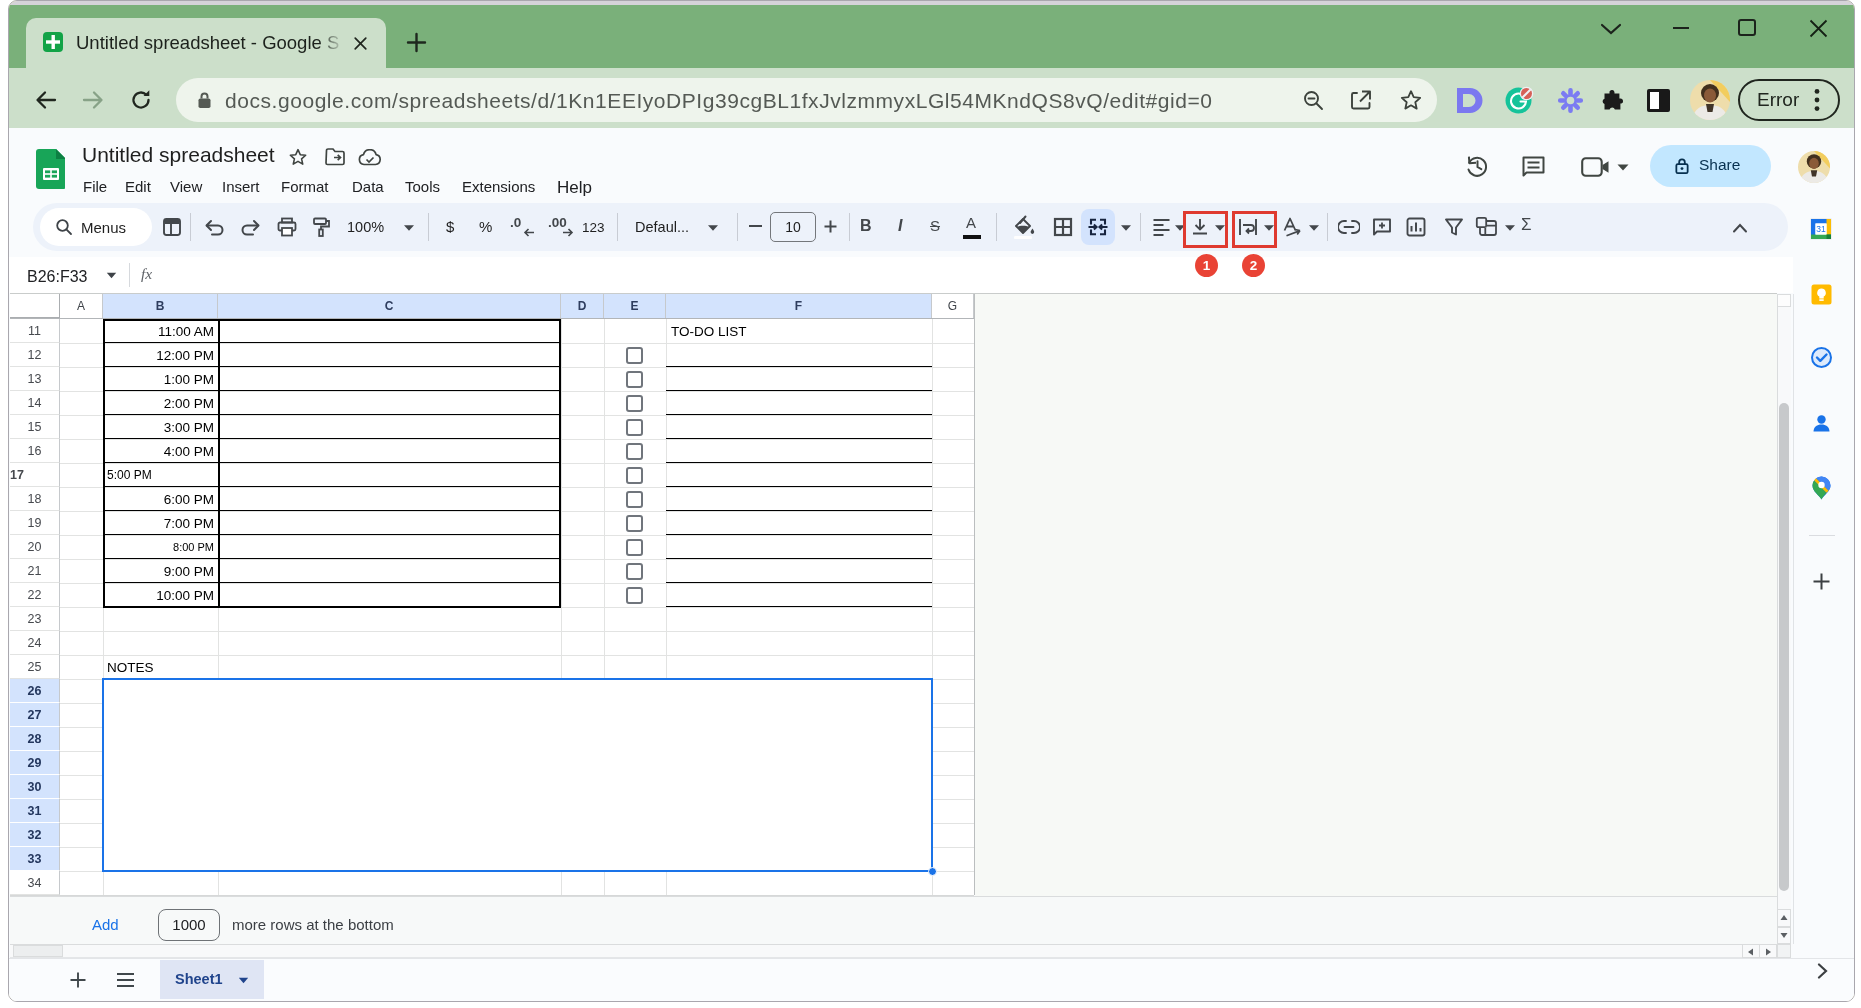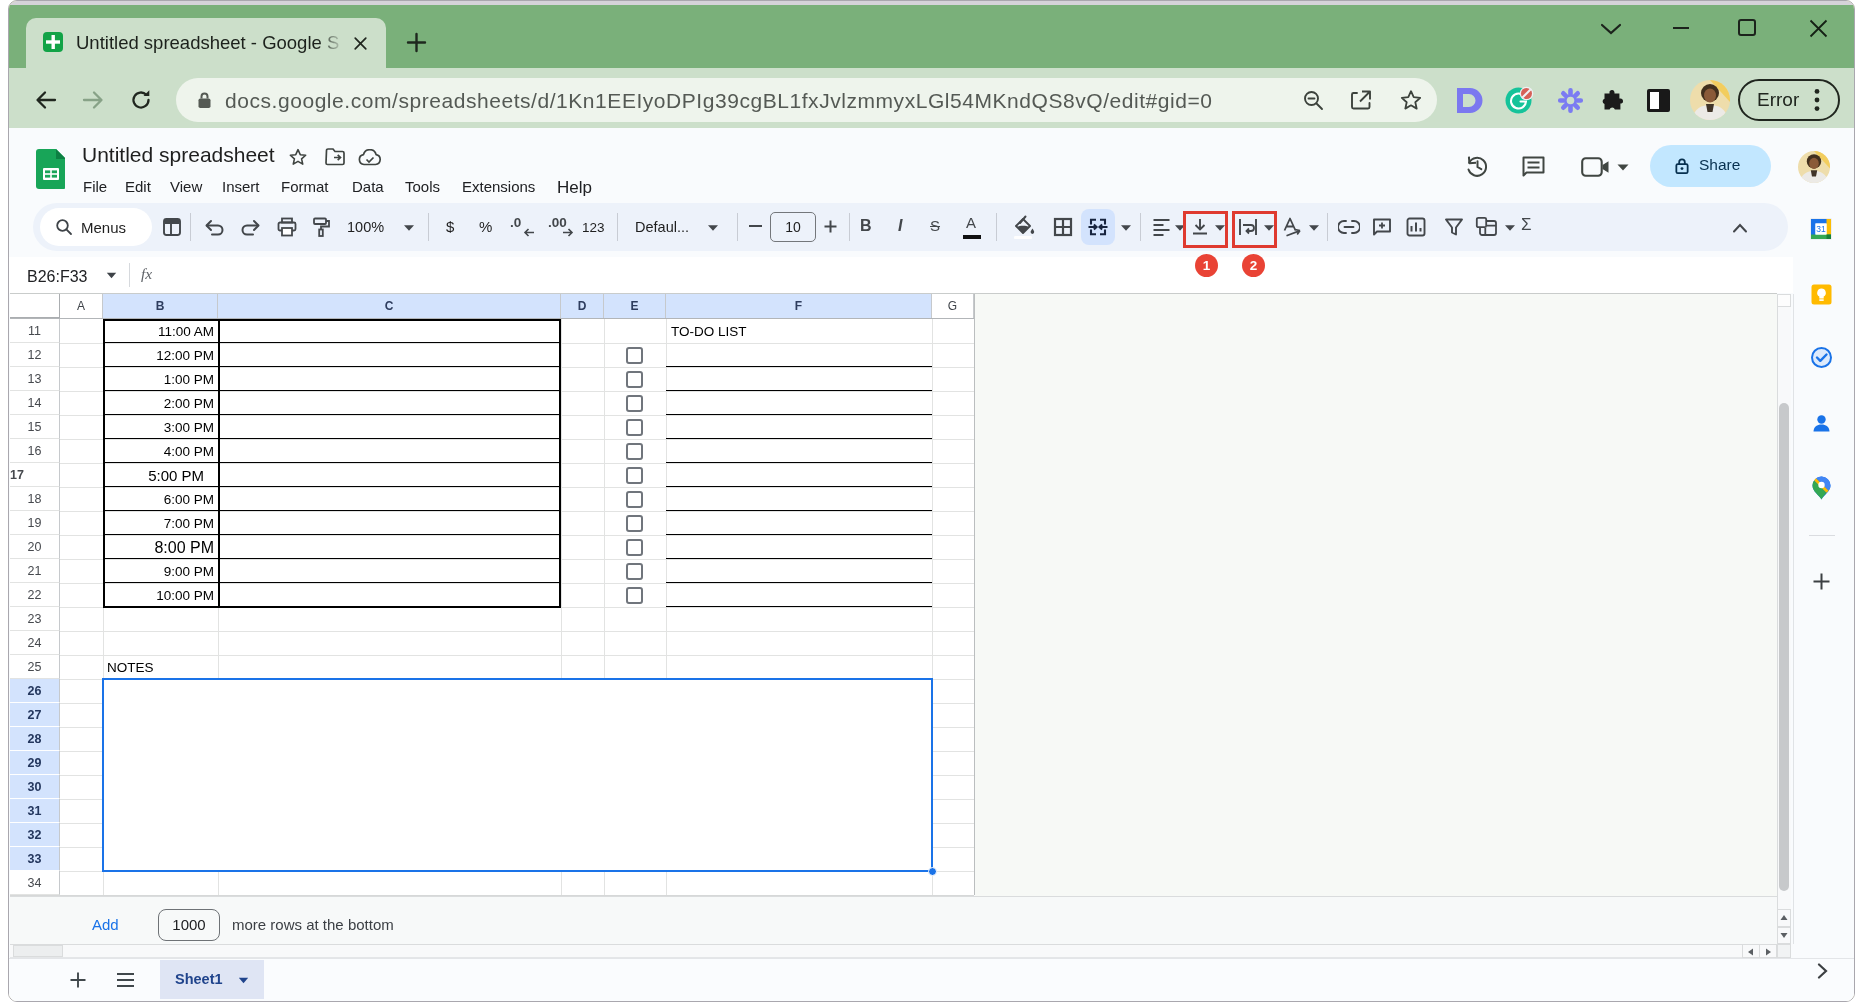--- a/index.html
+++ b/index.html
@@ -438,24 +438,24 @@
     <div class="ab" style="left:94px;top:509px;width:458px;height:1.2px;background:#000"></div>
     <div class="ab" style="left:94px;top:533px;width:458px;height:1.2px;background:#000"></div>
     <div class="ab" style="left:94px;top:557px;width:458px;height:1.2px;background:#000"></div>
     <div class="ab" style="left:94px;top:581px;width:458px;height:1.2px;background:#000"></div>
     <div class="ab" style="left:94px;top:318px;width:111px;height:24px;font-size:13.5px;color:#000;text-align:right;line-height:25px">11:00 AM</div>
     <div class="ab" style="left:94px;top:342px;width:111px;height:24px;font-size:13.5px;color:#000;text-align:right;line-height:25px">12:00 PM</div>
     <div class="ab" style="left:94px;top:366px;width:111px;height:24px;font-size:13.5px;color:#000;text-align:right;line-height:25px">1:00 PM</div>
     <div class="ab" style="left:94px;top:390px;width:111px;height:16px;font-size:13.5px;color:#000;text-align:right;line-height:25px">2:00 PM</div>
     <div class="ab" style="left:94px;top:414px;width:111px;height:24px;font-size:13.5px;color:#000;text-align:right;line-height:25px">3:00 PM</div>
     <div class="ab" style="left:94px;top:438px;width:111px;height:24px;font-size:13.5px;color:#000;text-align:right;line-height:25px">4:00 PM</div>
-    <div class="ab" style="left:84px;top:462px;width:111px;height:24px;font-size:15px;color:#000;text-align:right;line-height:25px">5:00 PM</div>
+    <div class="ab" style="left:98px;top:462px;width:111px;height:24px;font-size:12px;color:#000;line-height:25px">5:00 PM</div>
     <div class="ab" style="left:94px;top:486px;width:111px;height:24px;font-size:13.5px;color:#000;text-align:right;line-height:25px">6:00 PM</div>
     <div class="ab" style="left:94px;top:510px;width:111px;height:24px;font-size:13.5px;color:#000;text-align:right;line-height:25px">7:00 PM</div>
-    <div class="ab" style="left:94px;top:534px;width:111px;height:16px;font-size:16px;color:#000;text-align:right;line-height:25px">8:00 PM</div>
+    <div class="ab" style="left:94px;top:534px;width:111px;height:16px;font-size:11px;color:#000;text-align:right;line-height:25px">8:00 PM</div>
     <div class="ab" style="left:94px;top:558px;width:111px;height:24px;font-size:13.5px;color:#000;text-align:right;line-height:25px">9:00 PM</div>
     <div class="ab" style="left:94px;top:582px;width:111px;height:24px;font-size:13.5px;color:#000;text-align:right;line-height:25px">10:00 PM</div>
     <div class="ab" style="left:662px;top:318px;font-size:13.5px;color:#000;line-height:25px">TO-DO LIST</div>
     <div class="ab" style="left:98px;top:654px;font-size:13.5px;color:#000;line-height:25px">NOTES</div>
     <div class="ab" style="left:94px;top:677px;width:829px;height:1.4px;background:#000"></div>
     <div class="ab" style="left:95px;top:679px;width:827px;height:190px;background:#fff"></div>
     <div class="ab" style="left:93px;top:677px;width:831px;height:194px;border:2.5px solid #1a73e8"></div>
     <div class="ab" style="left:919px;top:866px;width:9px;height:9px;border-radius:50%;background:#1a73e8;border:1px solid #fff"></div>
     <div class="ab" style="left:1px;top:895px;width:1767px;height:48px;background:#f7f9f9;border-top:1px solid #dadcdd"></div>
     <div class="ab" style="left:83px;top:915px;font-size:15px;color:#1a73e8">Add</div>

